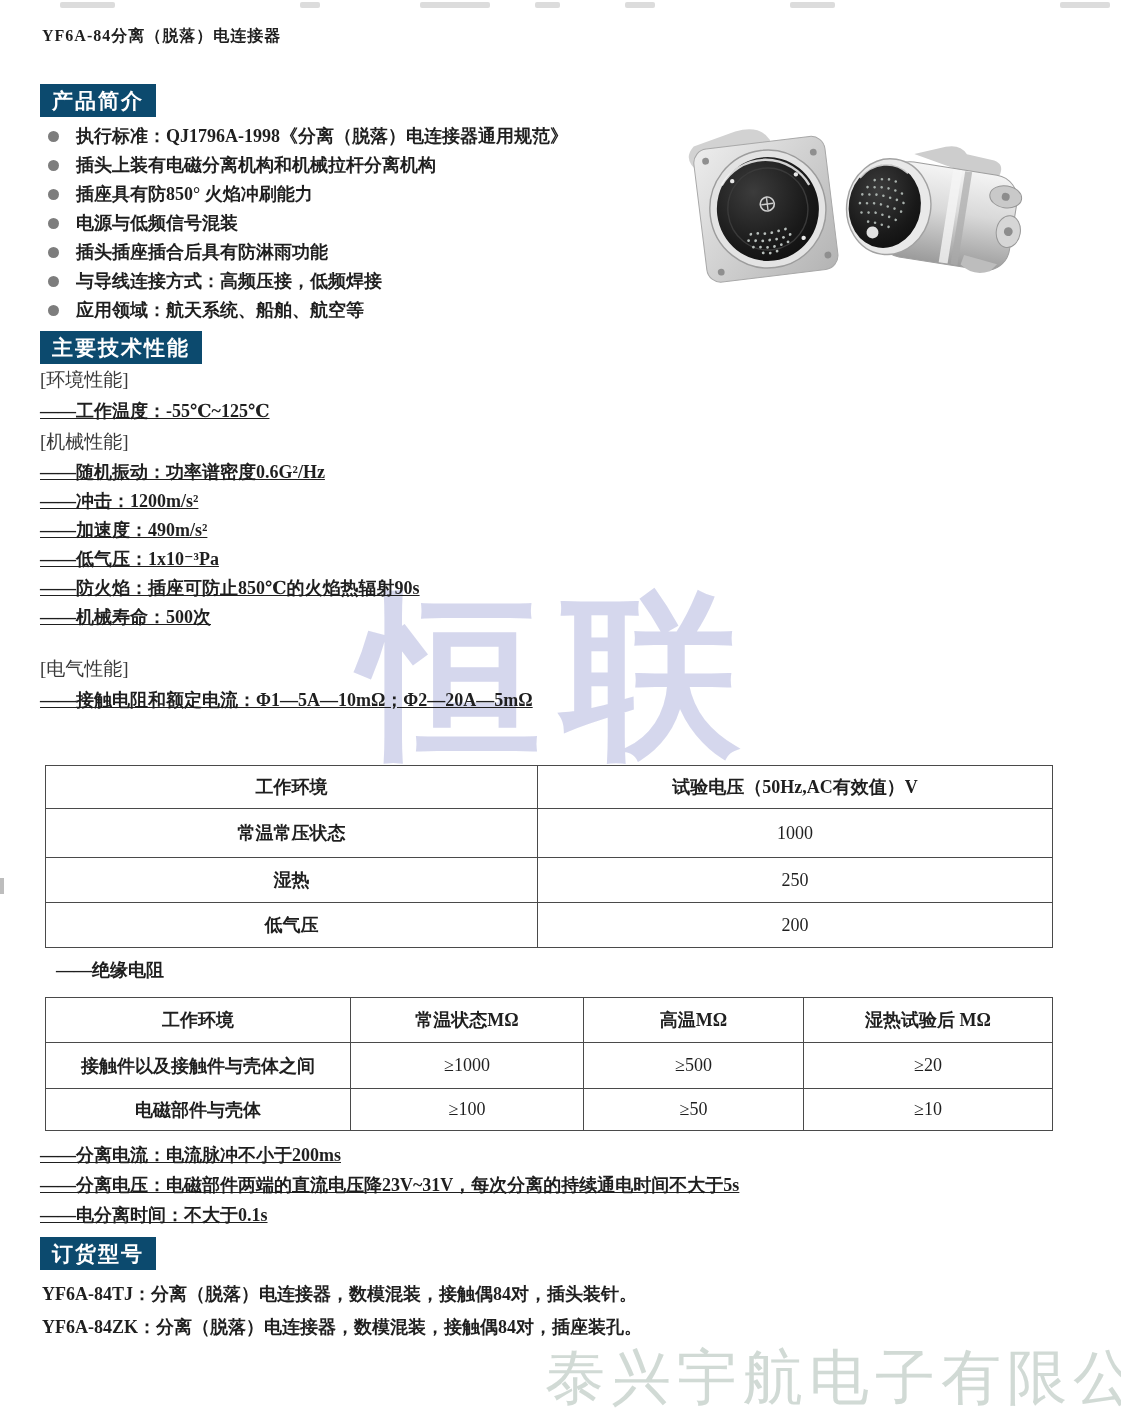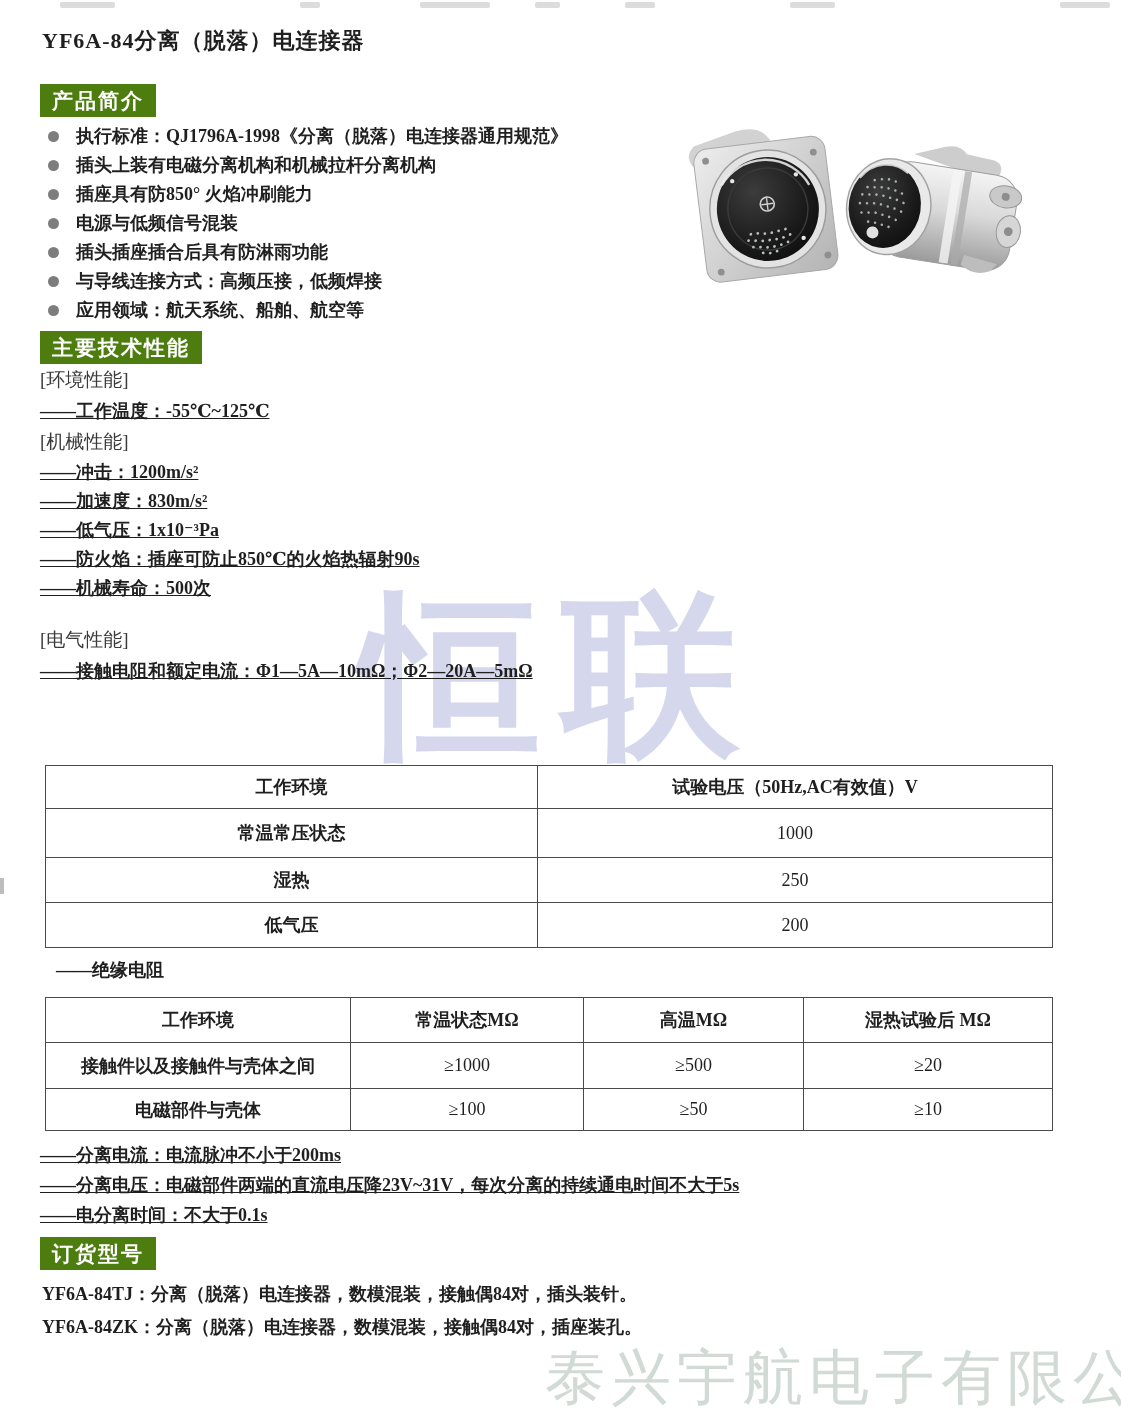--- a/index.html
+++ b/index.html
@@ -24,24 +24,24 @@
   }
   .wm-bottom{
     left:545px;top:1348px;width:580px;
     font-size:60px;line-height:1;letter-spacing:6px;
     color:rgba(201,212,206,0.85);z-index:0;white-space:nowrap;
   }
 
   .content{position:absolute;left:0;top:0;width:1121px;height:1424px;z-index:1;}
 
   .page-title{
-    left:42px;top:26px;font-size:22px;font-weight:bold;letter-spacing:1px;
+    left:42px;top:26px;font-size:16px;font-weight:bold;letter-spacing:1px;
   }
   .badge{
-    display:inline-block;background:#4d7c0f;color:#ffffff;
+    display:inline-block;background:#0c4a6e;color:#ffffff;
     font-family:"Liberation Sans","DejaVu Sans",sans-serif;
     font-weight:bold;font-size:21px;line-height:1;
     padding:6px 12px;letter-spacing:2px;
   }
   .badge-intro{left:40px;top:84px;}
   .badge-specs{left:40px;top:331px;}
   .badge-order{left:40px;top:1237px;}
 
   .bullet-list{left:46px;top:122px;width:640px;}
   .bullet-item{position:relative;padding-left:30px;height:29px;line-height:29px;
@@ -221,22 +221,23 @@
     <div class="bullet-item"><span class="dot"></span><span>与导线连接方式：高频压接，低频焊接</span></div>
     <div class="bullet-item"><span class="dot"></span><span>应用领域：航天系统、船舶、航空等</span></div>
   </div>
 
   <div class="abs badge badge-specs">主要技术性能</div>
 
   <div class="abs specs-block">
     <div class="group-label">[环境性能]</div>
     <div class="spec-line spaced">——工作温度：-55℃~125℃</div>
     <div class="group-label">[机械性能]</div>
+    <div class="spec-line">——随机振动：功率谱密度0.6G²/Hz</div>
     <div class="spec-line">——冲击：1200m/s²</div>
-    <div class="spec-line">——加速度：830m/s²</div>
+    <div class="spec-line">——加速度：490m/s²</div>
     <div class="spec-line">——低气压：1x10⁻³Pa</div>
     <div class="spec-line">——防火焰：插座可防止850℃的火焰热辐射90s</div>
     <div class="spec-line">——机械寿命：500次</div>
     <div class="group-label" style="margin-top:21px;">[电气性能]</div>
     <div class="spec-line spaced">——接触电阻和额定电流：Φ1—5A—10mΩ；Φ2—20A—5mΩ</div>
   </div>
 
   <table class="abs dtable tbl-withstand">
     <colgroup>
         <col style="width:492px">

